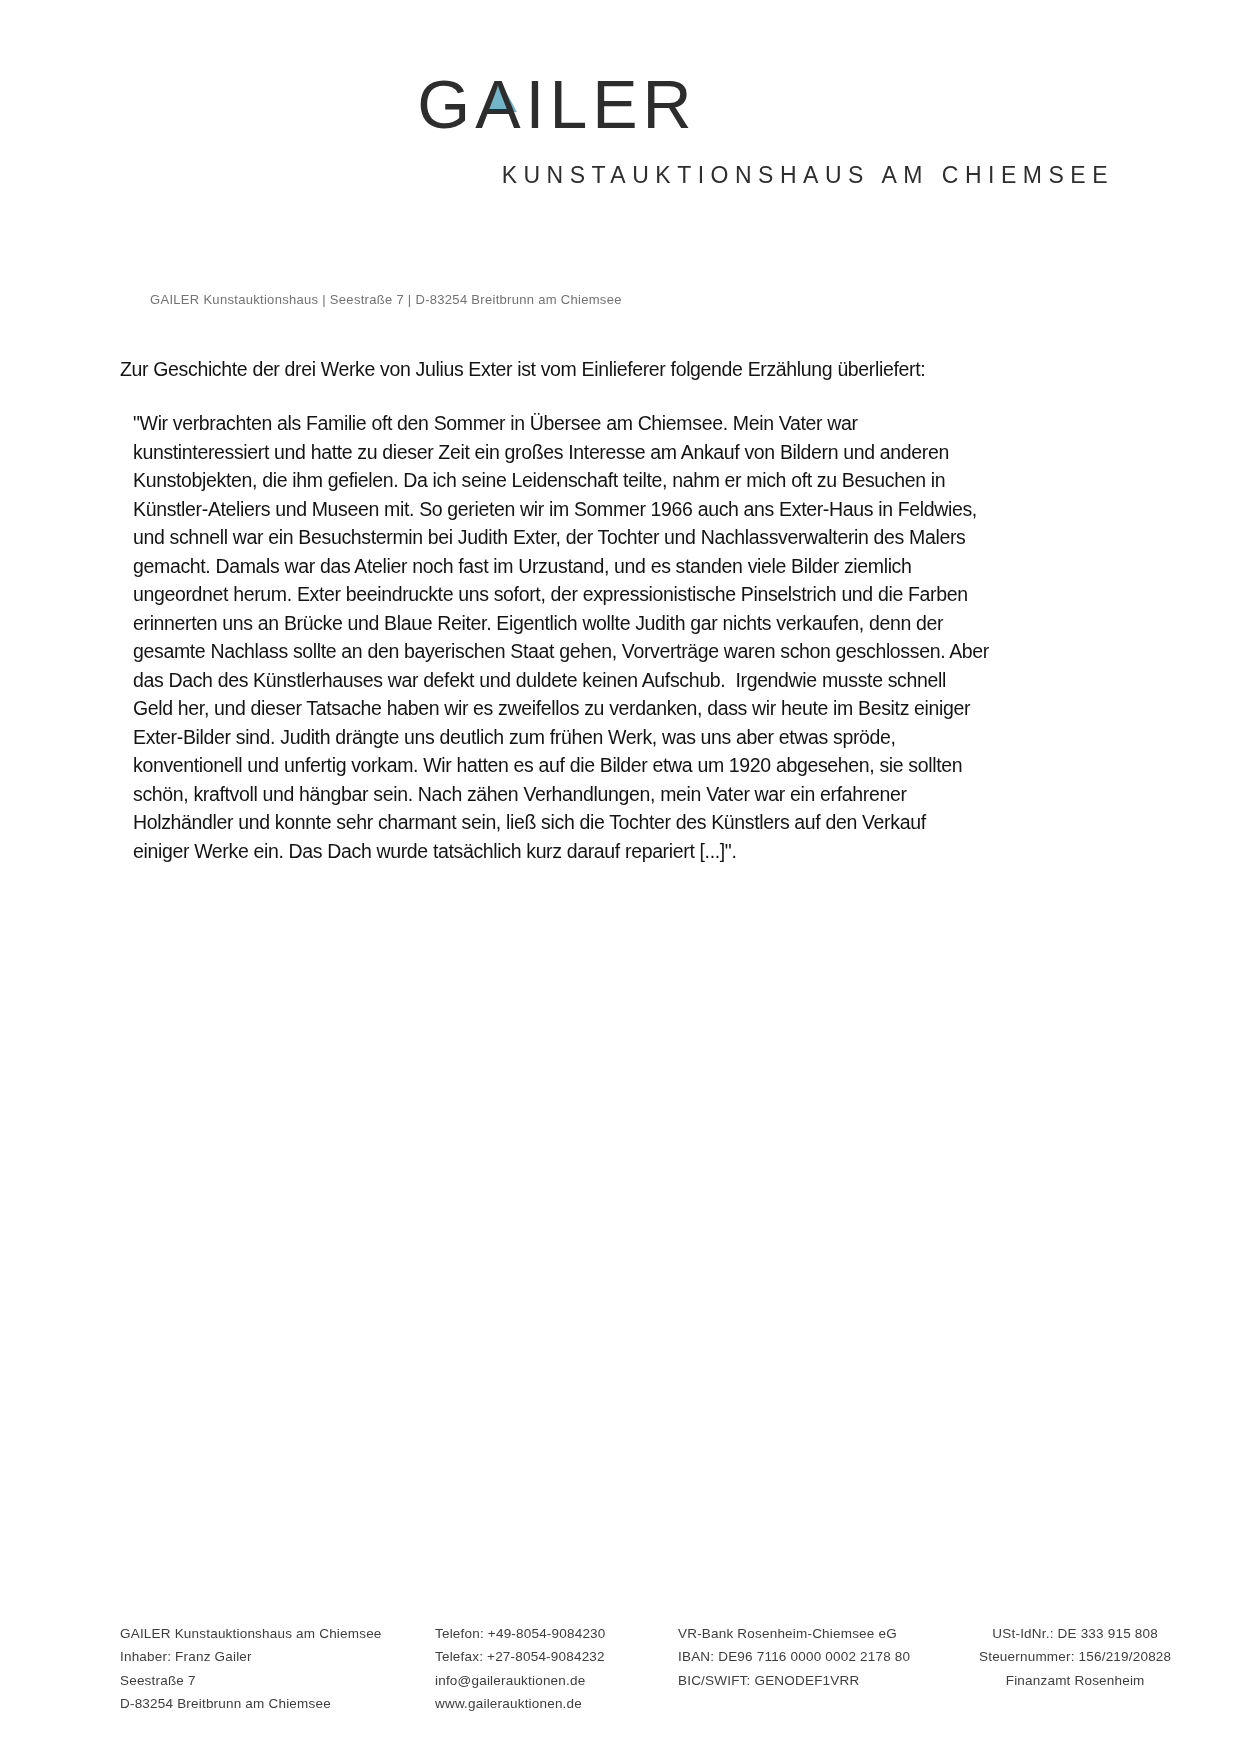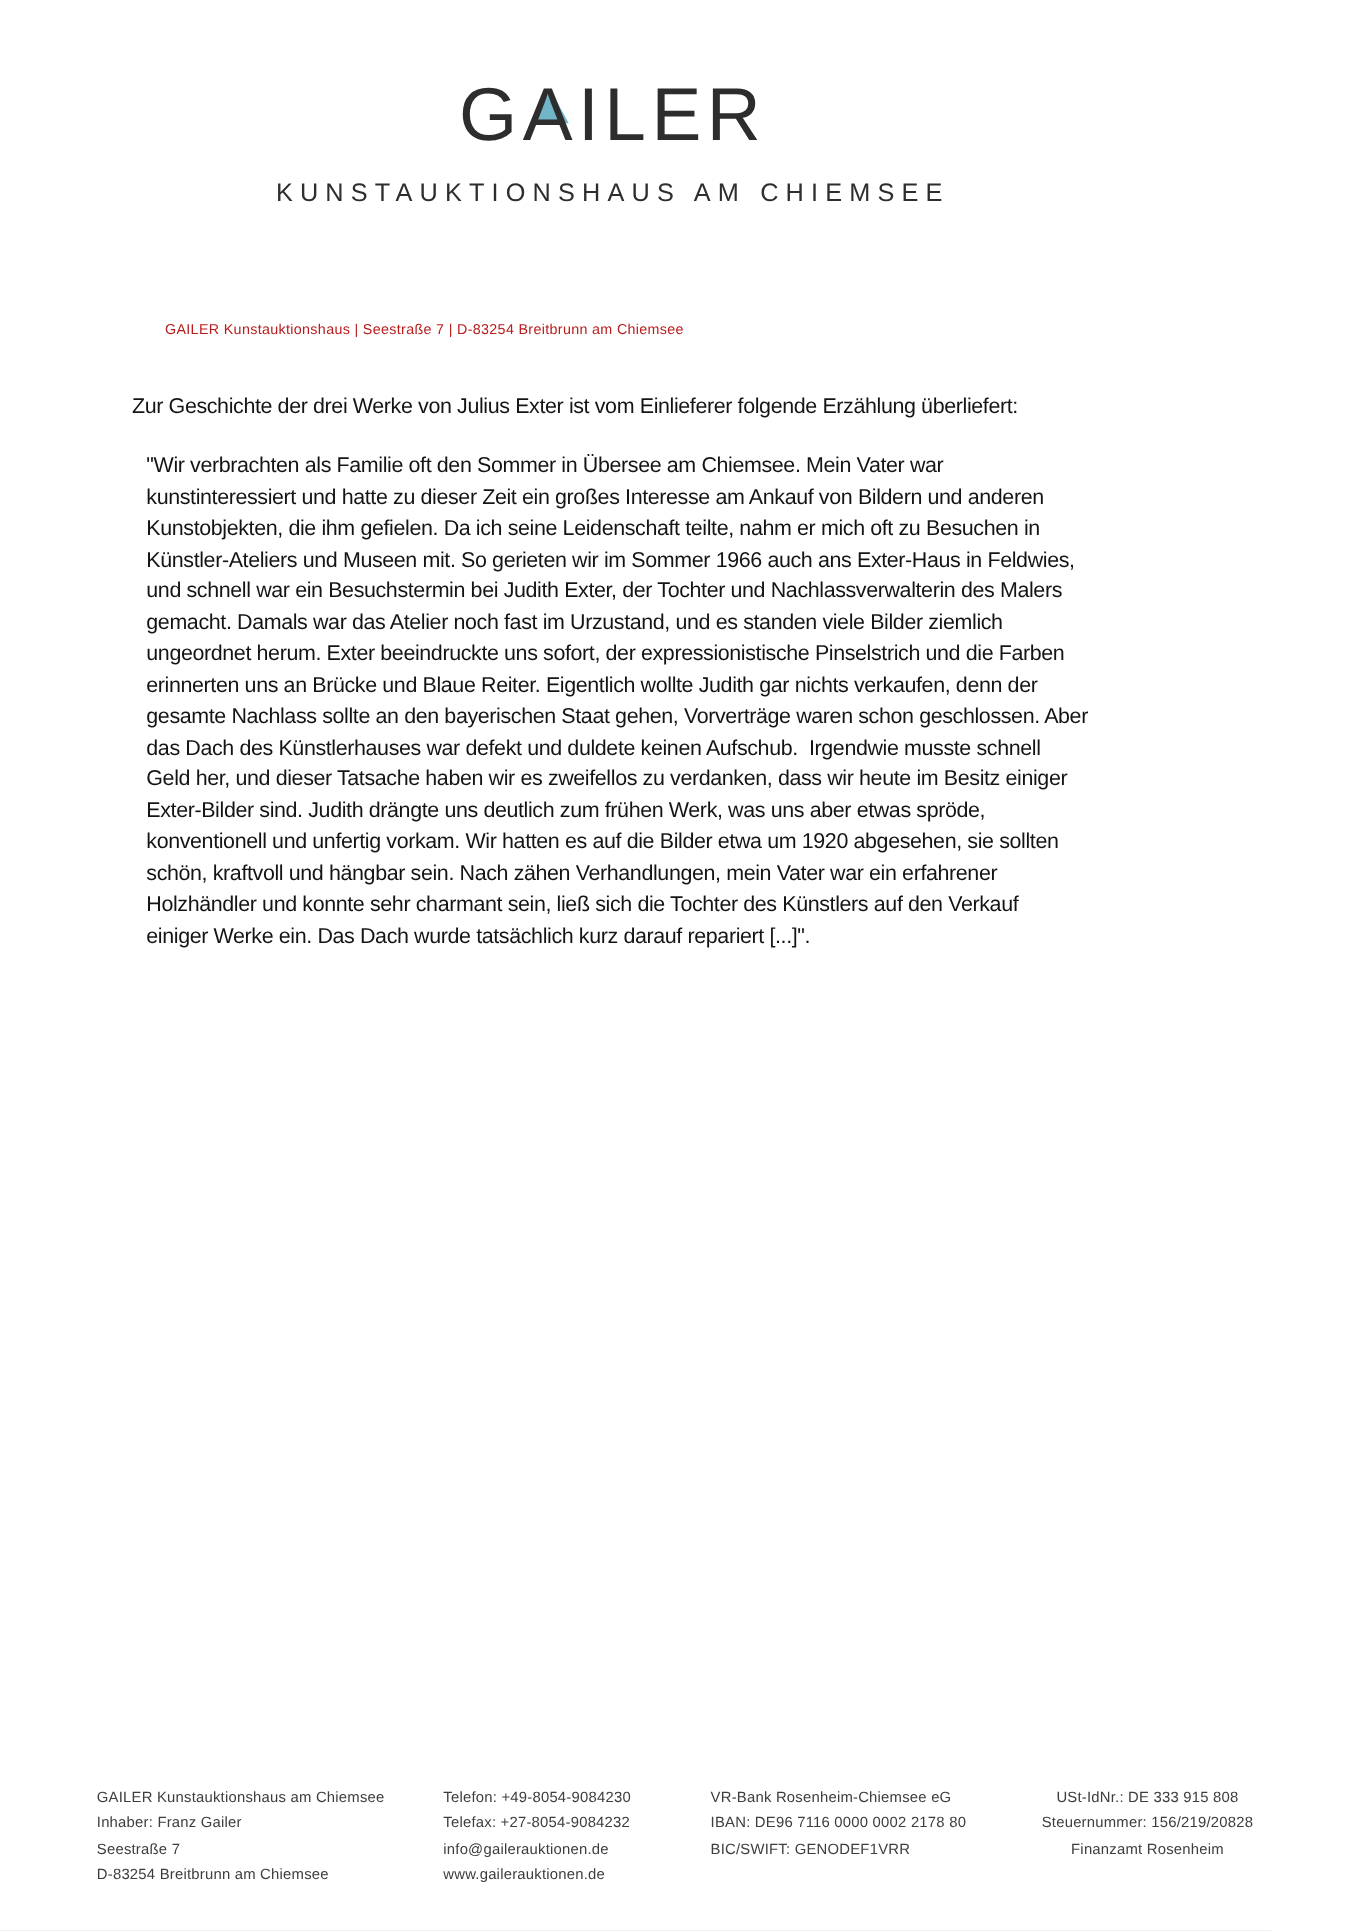--- a/index.html
+++ b/index.html
@@ -48,30 +48,31 @@
     border-right: 17px solid transparent;
     border-bottom: 31px solid #72b5c8;
     z-index: -1;
   }
   .logo-tagline {
     margin-top: 22px;
     font-size: 23px;
     letter-spacing: 6.5px;
     color: #2e2e2e;
     white-space: nowrap;
+    text-align: right;
   }
 
   
   .sender-line {
     position: absolute;
     left: 150px;
     top: 292px;
     font-size: 13px;
     letter-spacing: 0.3px;
-    color: #b91c1c;
+    color: #737373;
     white-space: nowrap;
   }
 
   
   .letter-intro {
     position: absolute;
     left: 120px;
     top: 355px;
     width: 1000px;
     font-size: 19.5px;
@@ -100,20 +101,21 @@
     width: 1240px;
     font-size: 13.5px;
     line-height: 23.4px;
     color: #3d3d3d;
   }
   .footer-col {
     position: absolute;
     top: 0;
     white-space: pre-wrap;
     letter-spacing: 0.2px;
+    margin-left: 32px;
   }
   .footer-col.address { left: 88px;  }
   .footer-col.contact { left: 403px; }
   .footer-col.bank    { left: 646px; }
   .footer-col.tax     { left: 947px; text-align: center; }
 </style>
 </head>
 <body>
 
 <div class="page">

